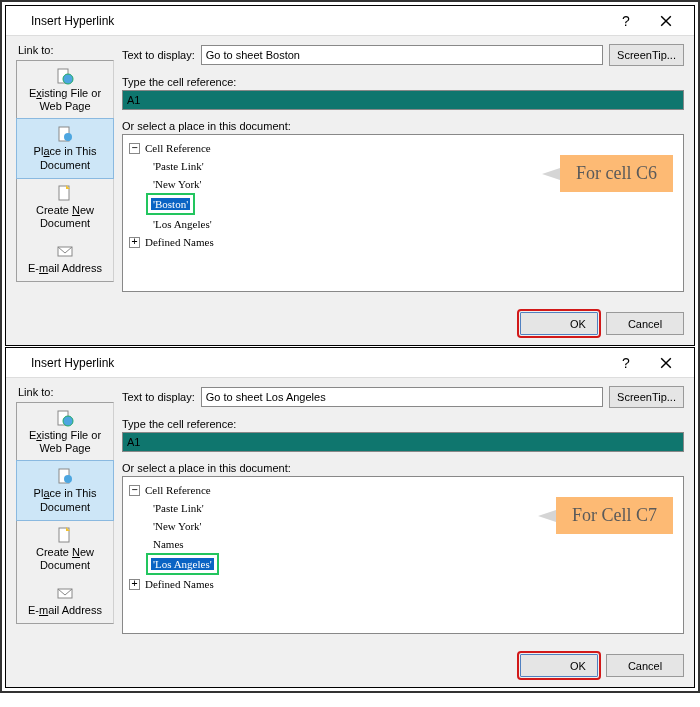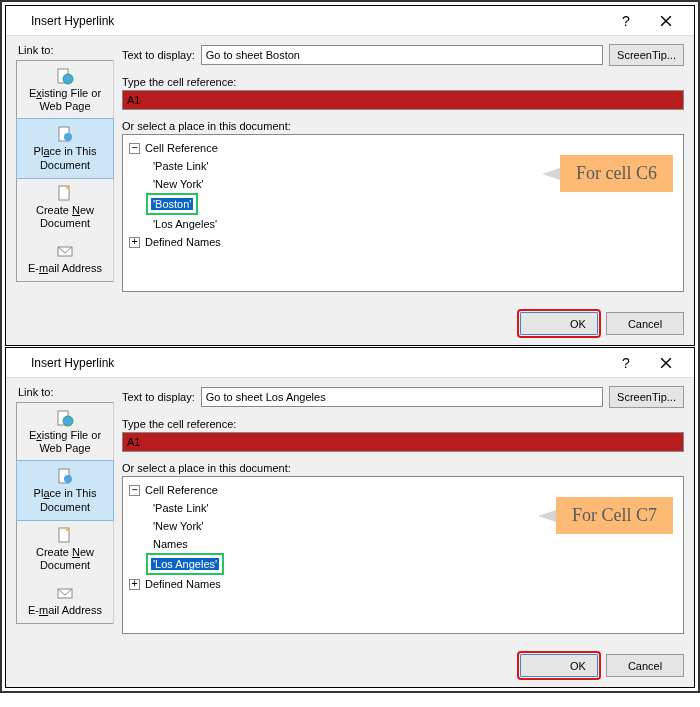--- a/index.html
+++ b/index.html
@@ -104,21 +104,21 @@
     font-size: 11px;
     padding: 0;
     cursor: pointer;
   }
   .field-label { margin: 2px 0 2px 0; }
   .text-input {
     width: 100%;
     height: 20px;
     padding: 0 4px;
     border: 1px solid #888;
-    background: #b91c1c;
+    background: #0f766e;
     font-family: inherit;
     font-size: 11px;
     margin-bottom: 8px;
   }
   .tree-box {
     width: 100%;
     height: 158px;
     border: 1px solid #888;
     background: #fff;
     padding: 4px 6px;
@@ -137,21 +137,21 @@
     height: 11px;
     border: 1px solid #888;
     display: inline-flex;
     align-items: center;
     justify-content: center;
     font-size: 10px;
     line-height: 1;
     margin-right: 3px;
     font-family: monospace;
   }
-  .tree-label { padding: 0 2px; }
+  .tree-label { padding: 0 2px; font-family: Liberation Serif, serif; }
   .tree-label.selected {
     background: #0a64c4;
     color: #fff;
   }
   .redbox {
     display: inline-block;
     border: 2px solid #22c55e;
     border-radius: 0;
     padding: 0 3px;
     margin-left: -5px;

